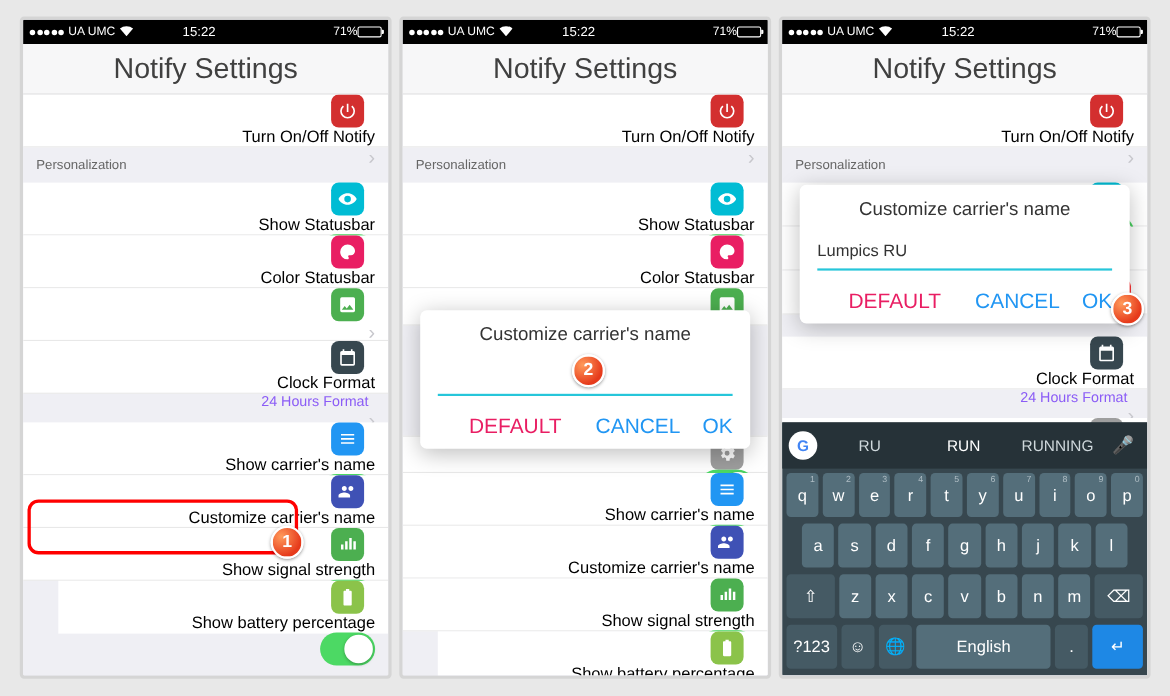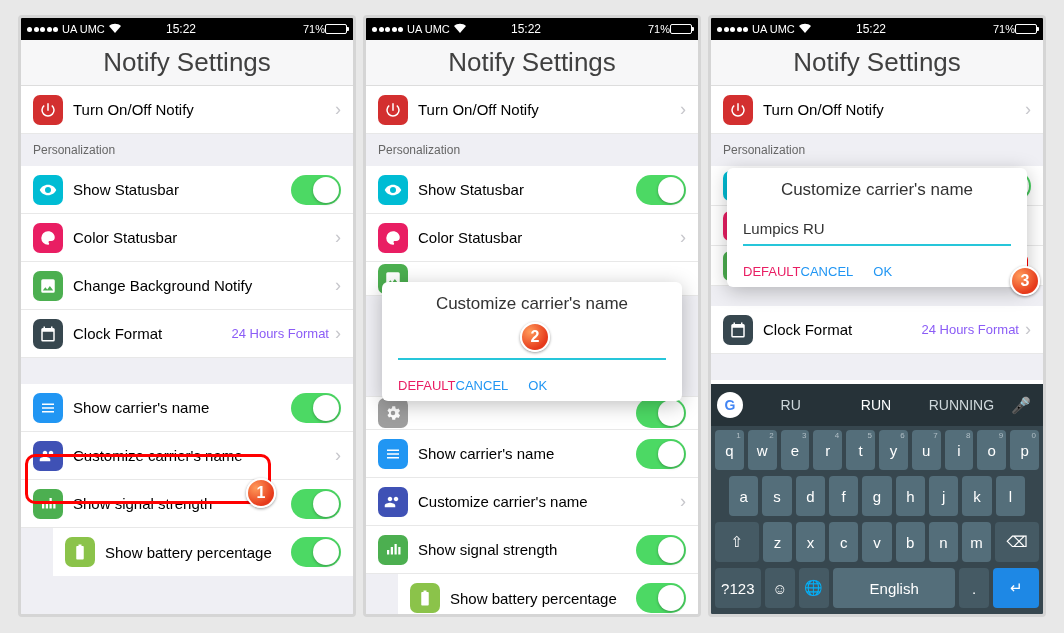--- a/index.html
+++ b/index.html
@@ -20,38 +20,38 @@
   .dots { display: flex; gap: 1.5px; }
   .dot { width: 5px; height: 5px; border-radius: 50%; background: #fff; }
   .sb-center { position:absolute; left:0; right:12px; text-align:center; font-size:12px; font-weight:500; }
   .sb-right { display:flex; align-items:center; gap:0; }
   .battery { width:22px; height:10px; border:1px solid #fff; border-radius:2px; position:relative; }
   .battery::after { content:""; position:absolute; right:-3px; top:2px; width:2px; height:4px; background:#fff; border-radius:0 1px 1px 0; }
   .battery-fill { height:100%; width:71%; background:#fff; }
   .titlebar { height:46px; background:#f7f7f8; display:flex; align-items:center; justify-content:center; border-bottom:1px solid #ddd; }
   .titlebar h1 { font-size:26px; font-weight:400; color:#404040; }
   .content { flex:1; overflow:hidden; background:#efeff4; position:relative; }
-  .row { height:48px; background:#fff; display:flex; align-items:center; padding:0 12px; border-bottom:1px solid #e8e8e8; position:relative; }
+  .row { height:48px; background:#fff; display:flex; align-items:flex-end; padding:0 12px; border-bottom:1px solid #e8e8e8; position:relative;flex-direction:column; }
   .row.nobottom { border-bottom:none;margin-left:32px; }
   .section-label { height:32px; display:flex; align-items:center; padding:0 12px; font-size:12px; color:#666; background:#efeff4; }
   .section-gap { height:26px; background:#efeff4; }
   .icon-box { width:30px; height:30px; border-radius:7px; display:flex; align-items:center; justify-content:center; margin-right:10px; flex-shrink:0; }
   .row-label { font-size:15px; color:#000; flex:1; }
   .row-detail { font-size:13px; color:#8b5cf6; margin-right:6px; }
   .chevron { color:#c7c7cc; font-size:18px; }
   .toggle { width:50px; height:30px; background:#4cd964; border-radius:15px; position:relative; flex-shrink:0; }
   .toggle::after { content:""; position:absolute; width:26px; height:26px; background:#fff; border-radius:50%; top:2px; right:2px; box-shadow:0 1px 3px rgba(0,0,0,.3); }
   
   .callout-red { position:absolute; border:3px solid #ff0000; border-radius:10px; pointer-events:none; z-index:5; }
   .callout-num { position:absolute; width:30px; height:30px; border-radius:50%; background: radial-gradient(circle at 30% 30%, #ff9a5a, #e63a1b 70%); border:2px solid #fff; color:#fff; font-weight:bold; display:flex; align-items:center; justify-content:center; font-size:16px; z-index:60; box-shadow:0 1px 3px rgba(0,0,0,.4); }
   
   .dialog { position:absolute; background:#fff; border-radius:6px; box-shadow:0 4px 20px rgba(0,0,0,.25); z-index:20; padding:12px 16px 8px; left:16px; right:16px; }
   .dialog h2 { font-size:17px; font-weight:400; text-align:center; color:#333; margin-bottom:12px; }
   .dialog-input { width:100%; height:34px; border:none; border-bottom:2px solid #26c6da; font-size:15px; padding:2px 0; outline:none; color:#333; background:transparent; }
-  .dialog-actions { display:flex; justify-content:flex-start; align-items:center; margin-top:18px; font-size:13px; font-weight:500; }
+  .dialog-actions { display:flex; justify-content:flex-end; align-items:center; margin-top:18px; font-size:19px; font-weight:500;gap:31px; }
   .dialog-actions .def { color:#e91e63; }
   .dialog-actions .right { display:flex; gap:20px; }
   .dialog-actions .right span { color:#2196f3; }
   
   .keyboard { position:absolute; left:0; right:0; bottom:0; height:230px; background:#37474f; z-index:30; display:flex; flex-direction:column; }
   .kb-suggest { height:42px; background:#263238; display:flex; align-items:center; padding:0 6px; gap:2px; }
   .kb-sug-chip { flex:1; text-align:center; color:#cfd8dc; font-size:14px; padding:4px; }
   .kb-sug-chip.active { color:#fff; }
   .g-logo { width:26px; height:26px; border-radius:50%; background:#fff; display:flex; align-items:center; justify-content:center; font-size:14px; font-weight:bold; margin-right:4px; }
   .g-logo span.b{color:#4285f4}
@@ -134,21 +134,20 @@
         </span>
       <span class="row-label">Color Statusbar</span>
       <span class="chevron">›</span>
     </div>
     <div class="row">
       <span class="icon-box ic-image">
           <svg viewBox="0 0 24 24">
             <path d="M21 19V5a2 2 0 0 0-2-2H5a2 2 0 0 0-2 2v14a2 2 0 0 0 2 2h14a2 2 0 0 0 2-2zM8.5 13.5l2.5 3 3.5-4.5 4.5 6H5z"></path>
           </svg>
         </span>
-      <span class="row-label">Change Background Notify</span>
       <span class="chevron">›</span>
     </div>
     <div class="row">
       <span class="icon-box ic-clock">
           <svg viewBox="0 0 24 24">
             <path d="M19 4h-1V2h-2v2H8V2H6v2H5a2 2 0 0 0-2 2v14a2 2 0 0 0 2 2h14a2 2 0 0 0 2-2V6a2 2 0 0 0-2-2zm0 16H5V9h14z"></path>
           </svg>
         </span>
       <span class="row-label">Clock Format</span>
       <span class="row-detail">24 Hours Format</span>

